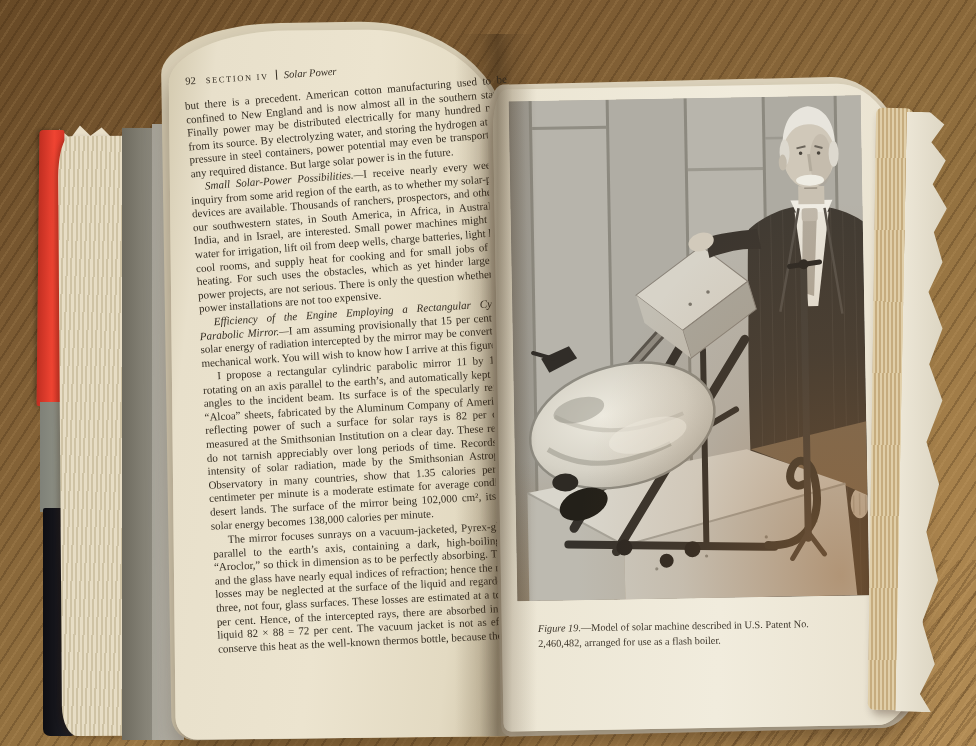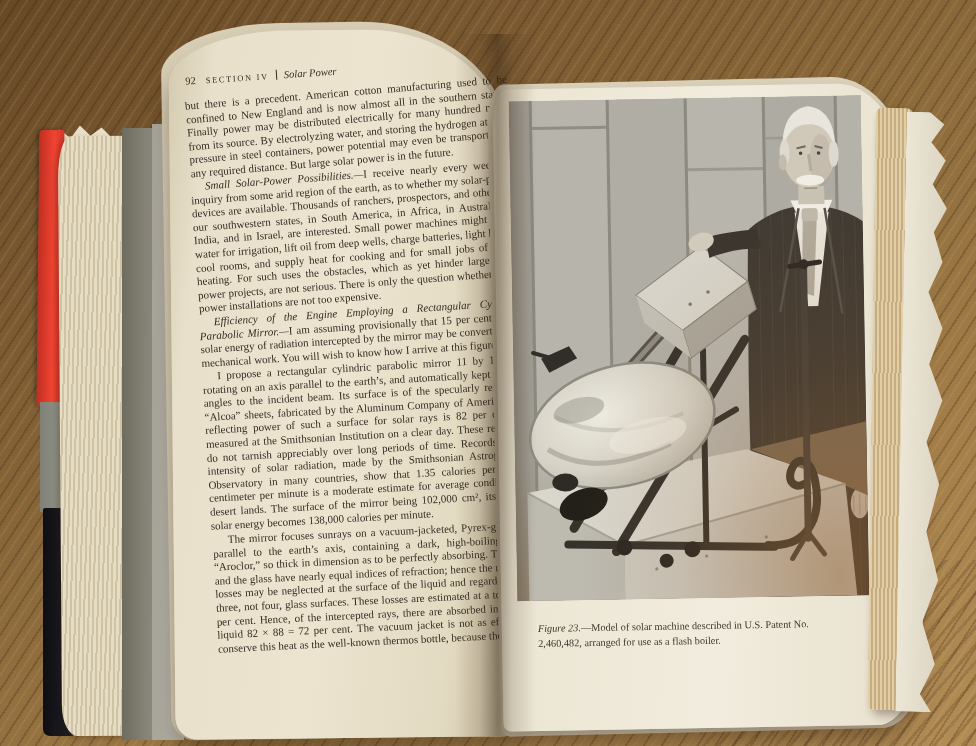--- a/index.html
+++ b/index.html
@@ -242,19 +242,19 @@
               <circle cx="178" cy="206" r="1.8" fill="#7b766c"></circle>
           </g>
           <path d="M246,132 C224,134 208,136 194,140 L198,160 C214,154 232,150 250,152 Z" fill="#3c362f"></path>
           <ellipse cx="190" cy="144" rx="13" ry="9" fill="#d2cabb" transform="rotate(-18 190 144)"></ellipse>
         </g>
 
         <rect x="0" width="16" height="500" fill="url(#leftshade)"></rect>
         <rect width="352" height="500" fill="url(#cornerwarm)"></rect>
       </svg>
     </div>
-    <p class="caption"><span class="cap-lead">Figure 23.</span><span>—Model of solar machine described in U.S. Patent No. 2,460,482, arranged for use as a flash boiler.</span></p>
+    <p class="caption"><span class="cap-lead">Figure 19.</span><span>—Model of solar machine described in U.S. Patent No. 2,460,482, arranged for use as a flash boiler.</span></p>
   </div>
 
   <div class="gutter"></div>
   <div class="fore-edge-right"></div>
   <div class="torn-jacket"></div>
 </div>
 
 </body></html>

